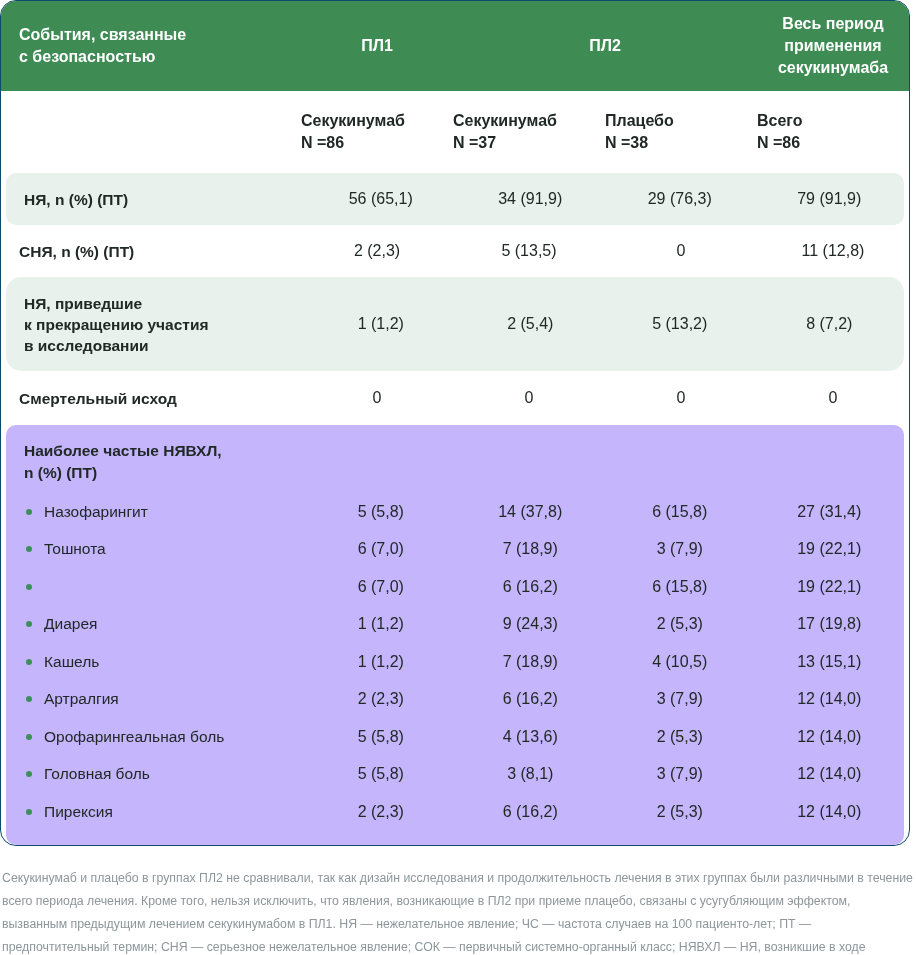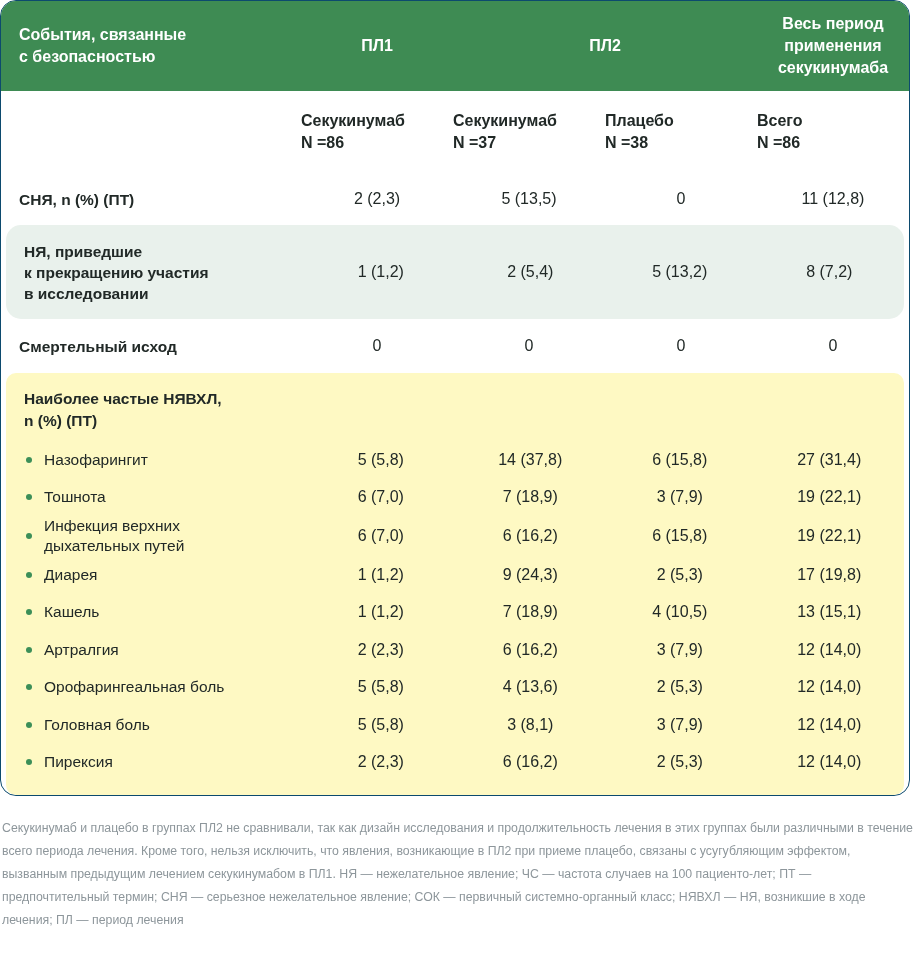--- a/index.html
+++ b/index.html
@@ -63,21 +63,21 @@
   .mint {
     background: #e9f1ec;
     border-radius: 10px;
     margin: 0 5px;
   }
   .row.h52 { min-height: 52px; }
   .row.h94 { min-height: 94px; border-radius: 15px; }
   .row.h54 { min-height: 54px; }
   
   .section {
-    background: #fef9c3;
+    background: #c4b5fd;
     border-radius: 10px;
     margin: 0 5px;
     padding: 15px 0 14px 0;
   }
   .section-title {
     font-weight: 700;
     font-size: 15.5px;
     line-height: 22px;
     padding-left: 18px;
     white-space: pre-line;
@@ -129,20 +129,27 @@
       <div class="cell">Секукинумаб
 N =86</div>
       <div class="cell">Секукинумаб
 N =37</div>
       <div class="cell">Плацебо
 N =38</div>
       <div class="cell">Всего
 N =86</div>
     </div>
 
+    <div class="row grid mint h52">
+      <div class="label">НЯ, n (%) (ПТ)</div>
+      <div class="val">56 (65,1)</div>
+      <div class="val">34 (91,9)</div>
+      <div class="val">29 (76,3)</div>
+      <div class="val">79 (91,9)</div>
+    </div>
 
     <div class="row grid h52">
       <div class="label">СНЯ, n (%) (ПТ)</div>
       <div class="val">2 (2,3)</div>
       <div class="val">5 (13,5)</div>
       <div class="val">0</div>
       <div class="val">11 (12,8)</div>
     </div>
 
     <div class="row grid mint h94">
@@ -177,22 +184,21 @@
 
       <div class="item grid">
         <div class="ilabel"><span class="bullet"></span><span>Тошнота</span></div>
         <div class="val">6 (7,0)</div>
         <div class="val">7 (18,9)</div>
         <div class="val">3 (7,9)</div>
         <div class="val">19 (22,1)</div>
       </div>
 
       <div class="item grid">
-        <div class="ilabel"><span class="bullet"></span><span>Инфекция верхних
-дыхательных путей</span></div>
+        <div class="ilabel"><span class="bullet"></span></div>
         <div class="val">6 (7,0)</div>
         <div class="val">6 (16,2)</div>
         <div class="val">6 (15,8)</div>
         <div class="val">19 (22,1)</div>
       </div>
 
       <div class="item grid">
         <div class="ilabel"><span class="bullet"></span><span>Диарея</span></div>
         <div class="val">1 (1,2)</div>
         <div class="val">9 (24,3)</div>

